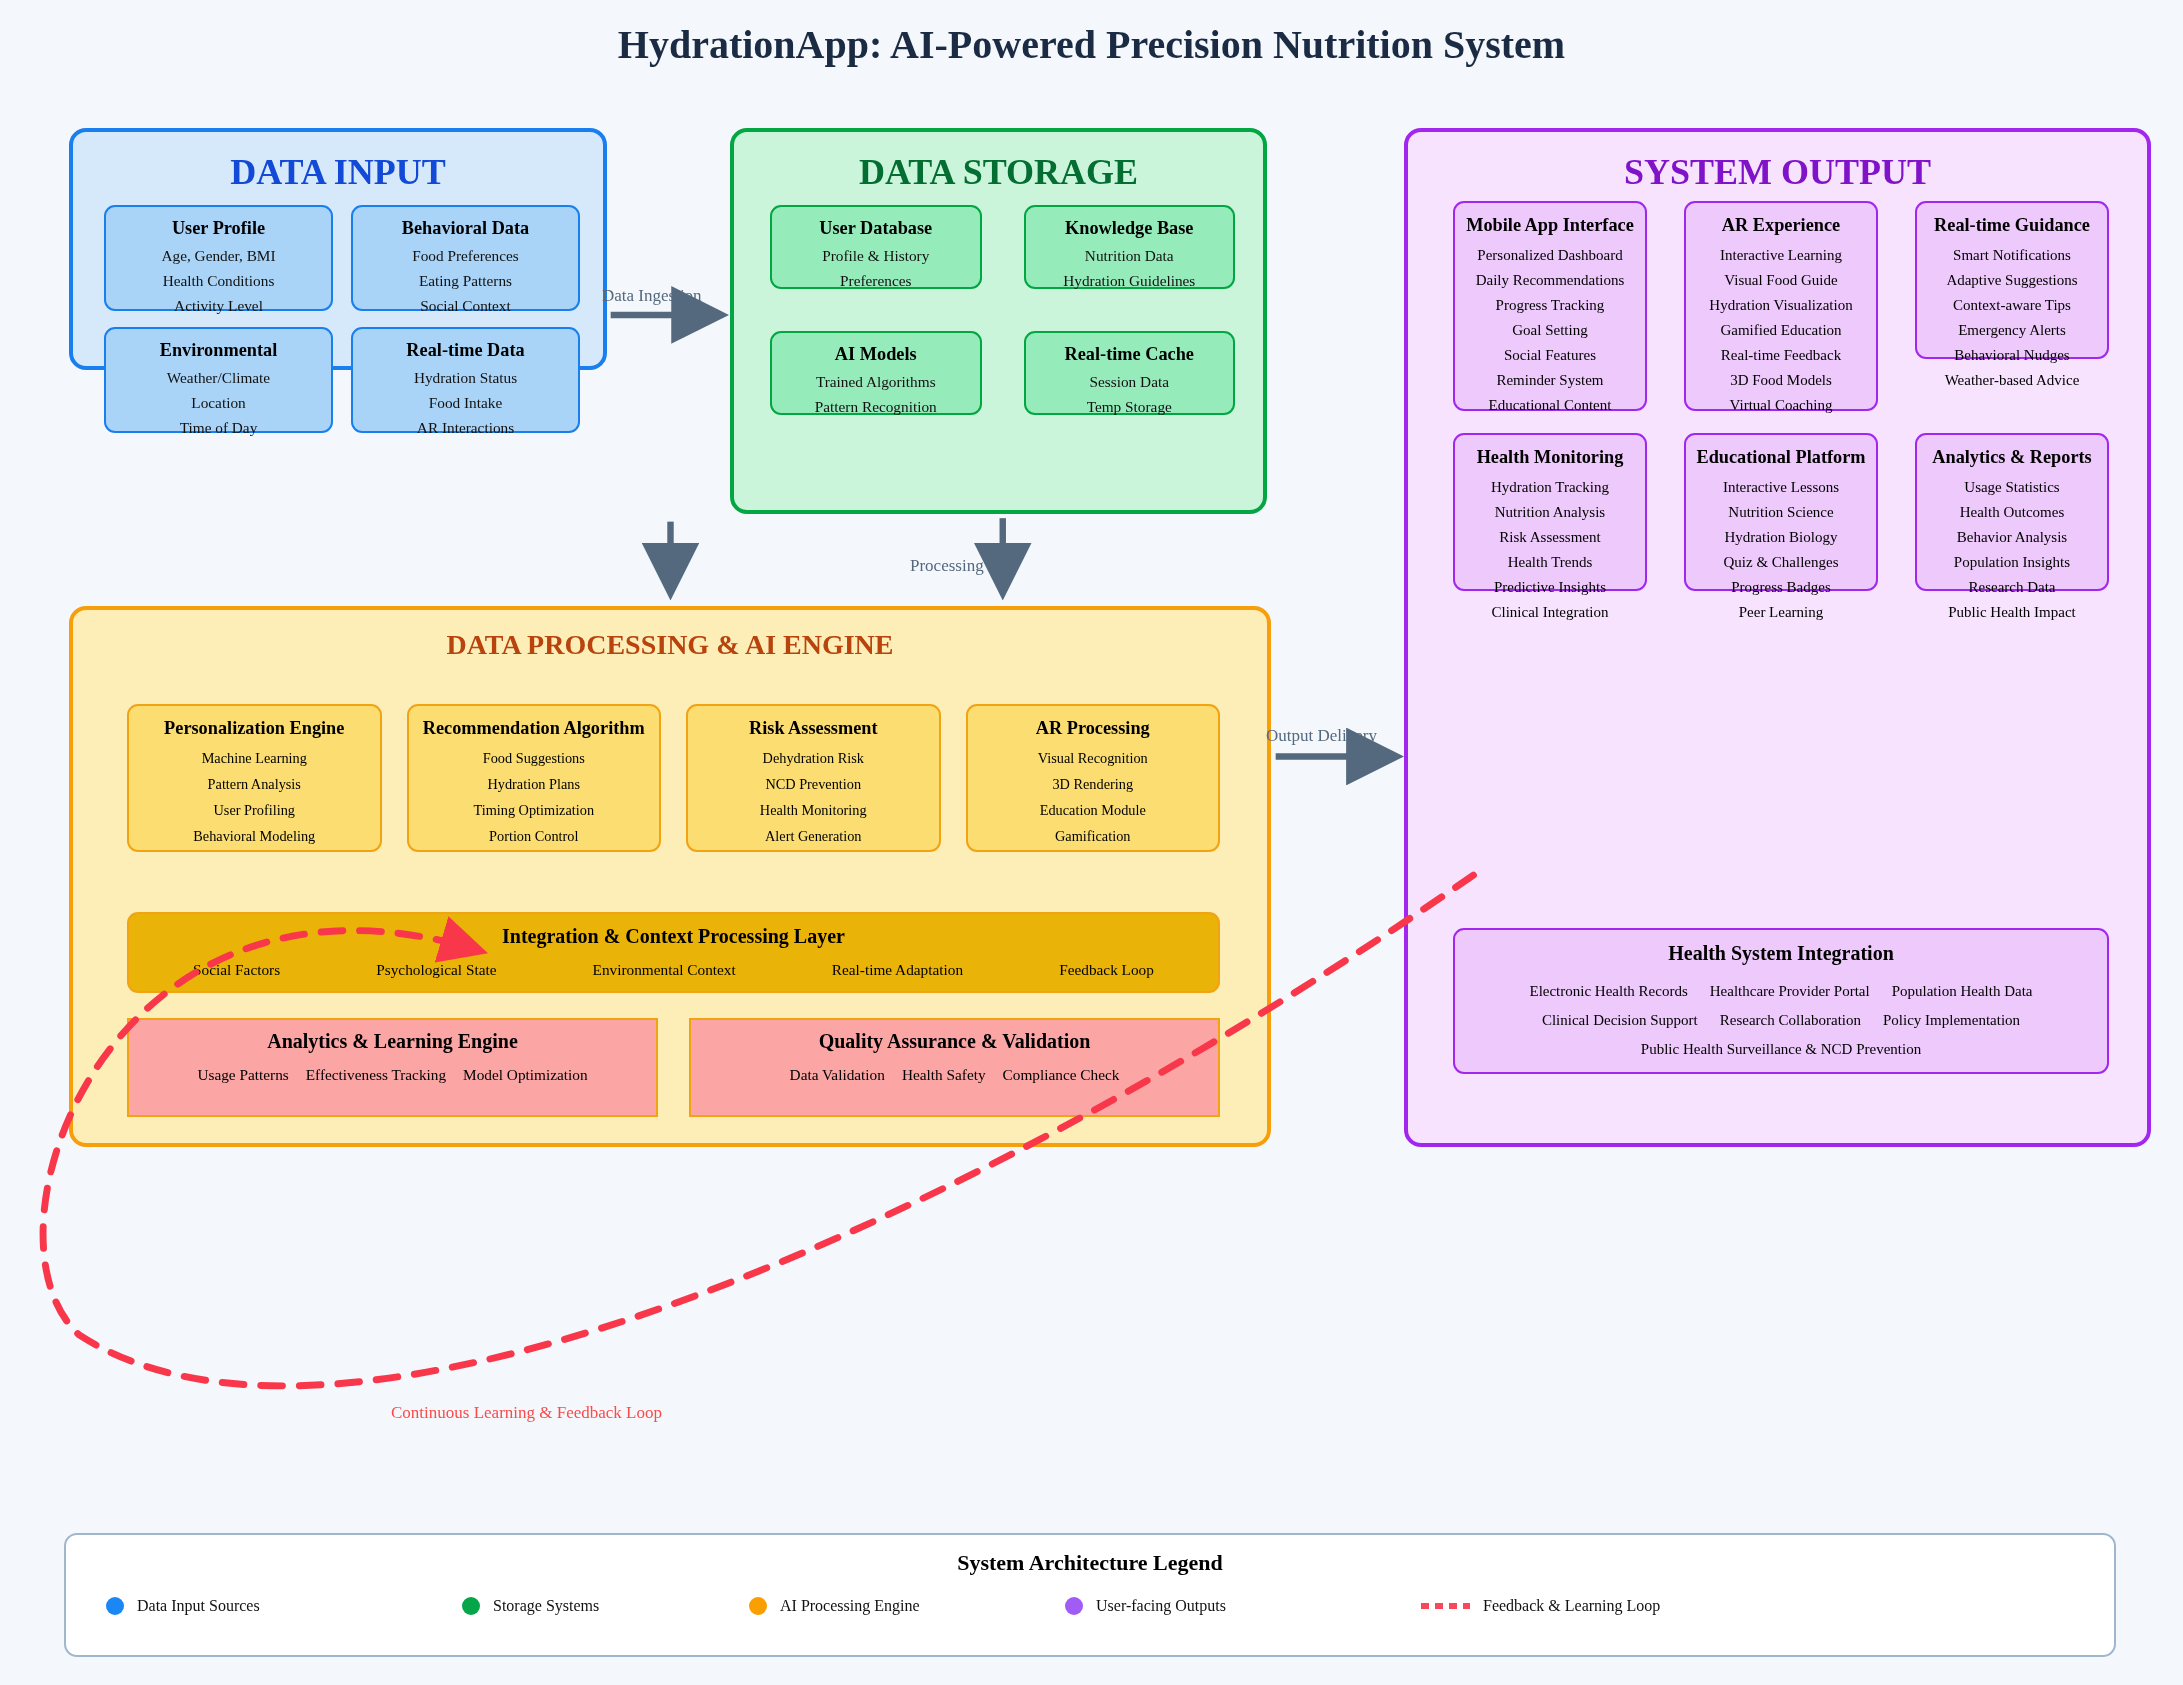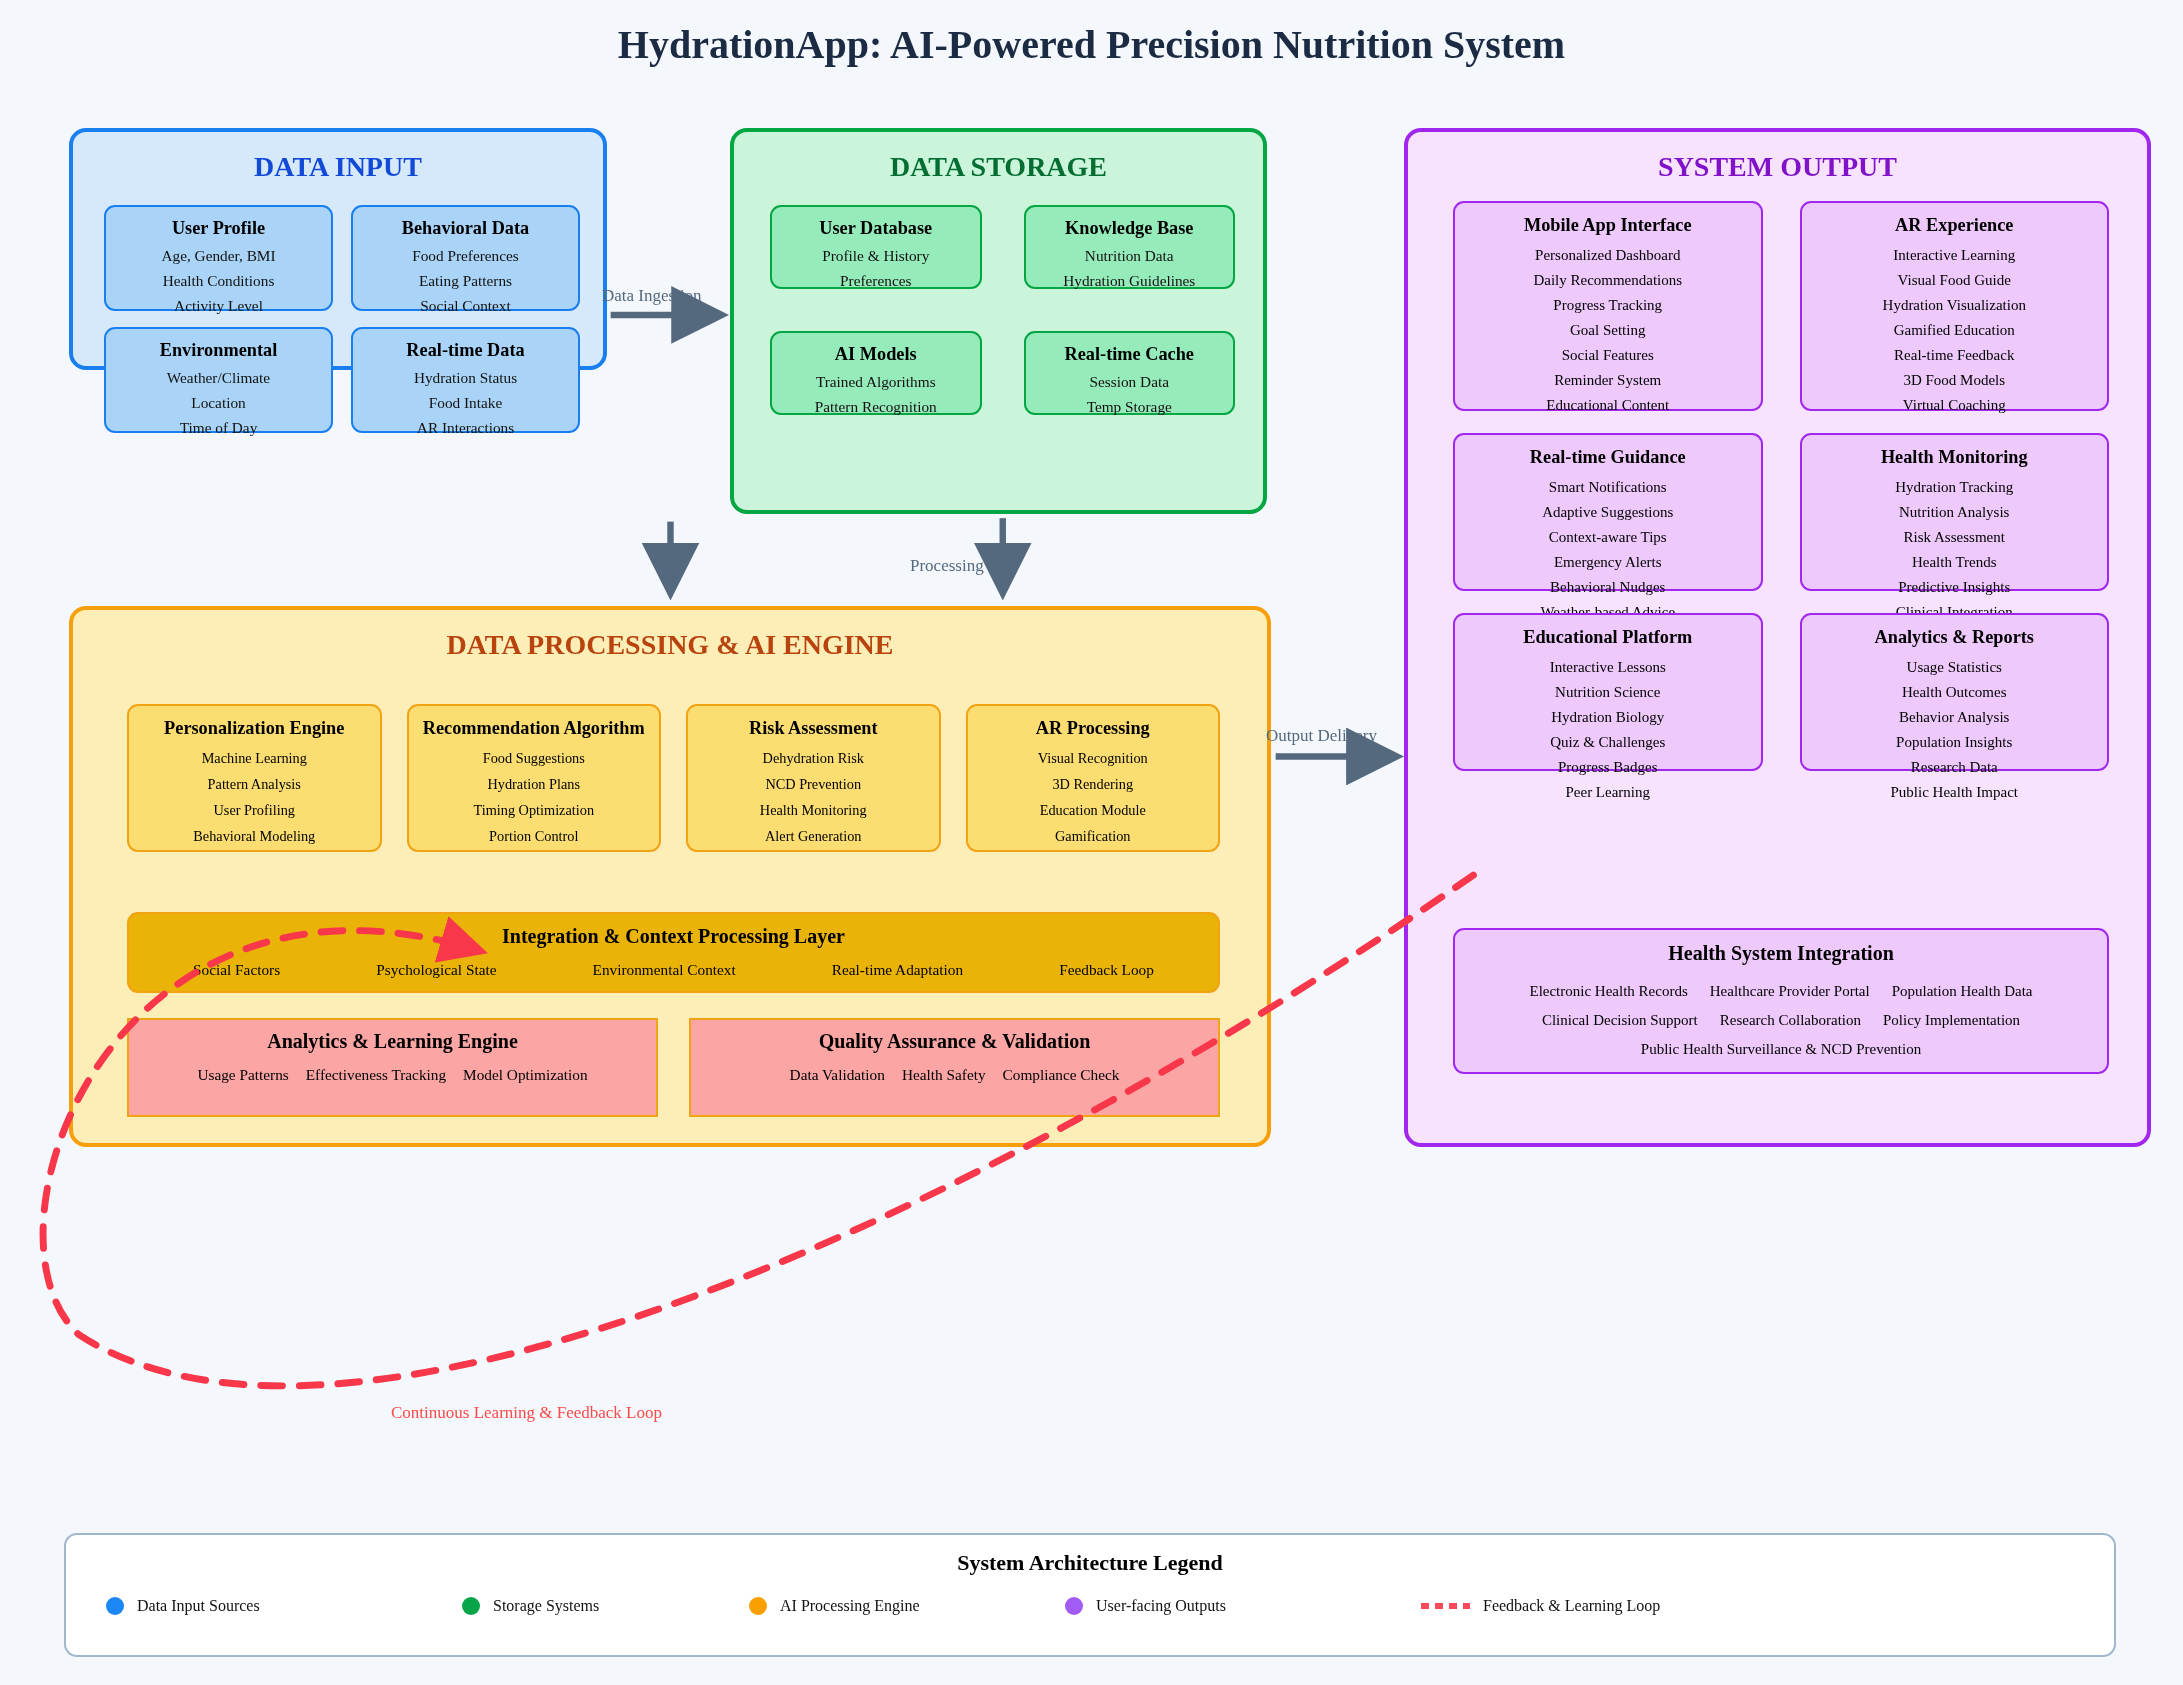--- a/index.html
+++ b/index.html
@@ -22,21 +22,21 @@
   }
 
   
   .panel{
     position:absolute;
     border-radius:17px;
     box-sizing:border-box;
   }
   .panel-title{
     width:100%;text-align:center;
-    font-size:28px;font-weight:bold;
+    font-size:36px;font-weight:bold;
     margin-top:19px;
   }
   .sub-grid{
     position:absolute;
     display:grid;
     grid-template-columns:1fr 1fr;
   }
   .subbox{
     border-radius:11px;
     box-sizing:border-box;
@@ -137,21 +137,21 @@
   .bottom-card .tags span{font-size:15.3px;}
 
   
   #system-output{
     left:1404px;top:128px;width:747px;height:1019px;
     background:#f7e3fd;border:4.5px solid #a227ee;
   }
   #system-output .panel-title{color:#8012c9;}
   .out-grid{
     position:absolute;left:45px;top:69px;width:656px;
-    display:grid;grid-template-columns:1fr 1fr;
+    display:grid;grid-template-columns:1fr 1fr 1fr;
     column-gap:37px;row-gap:22px;
   }
   .out-card{
     background:#eec9fb;border:2.5px solid #a227ee;border-radius:11px;
     box-sizing:border-box;
     display:flex;flex-direction:column;align-items:center;
     padding-top:12px;
   }
   .out-card h4{margin:0 0 11px 0;font-size:18.3px;font-weight:bold;text-align:center;}
   .out-card .item{font-size:15px;margin-bottom:8px;text-align:center;}

